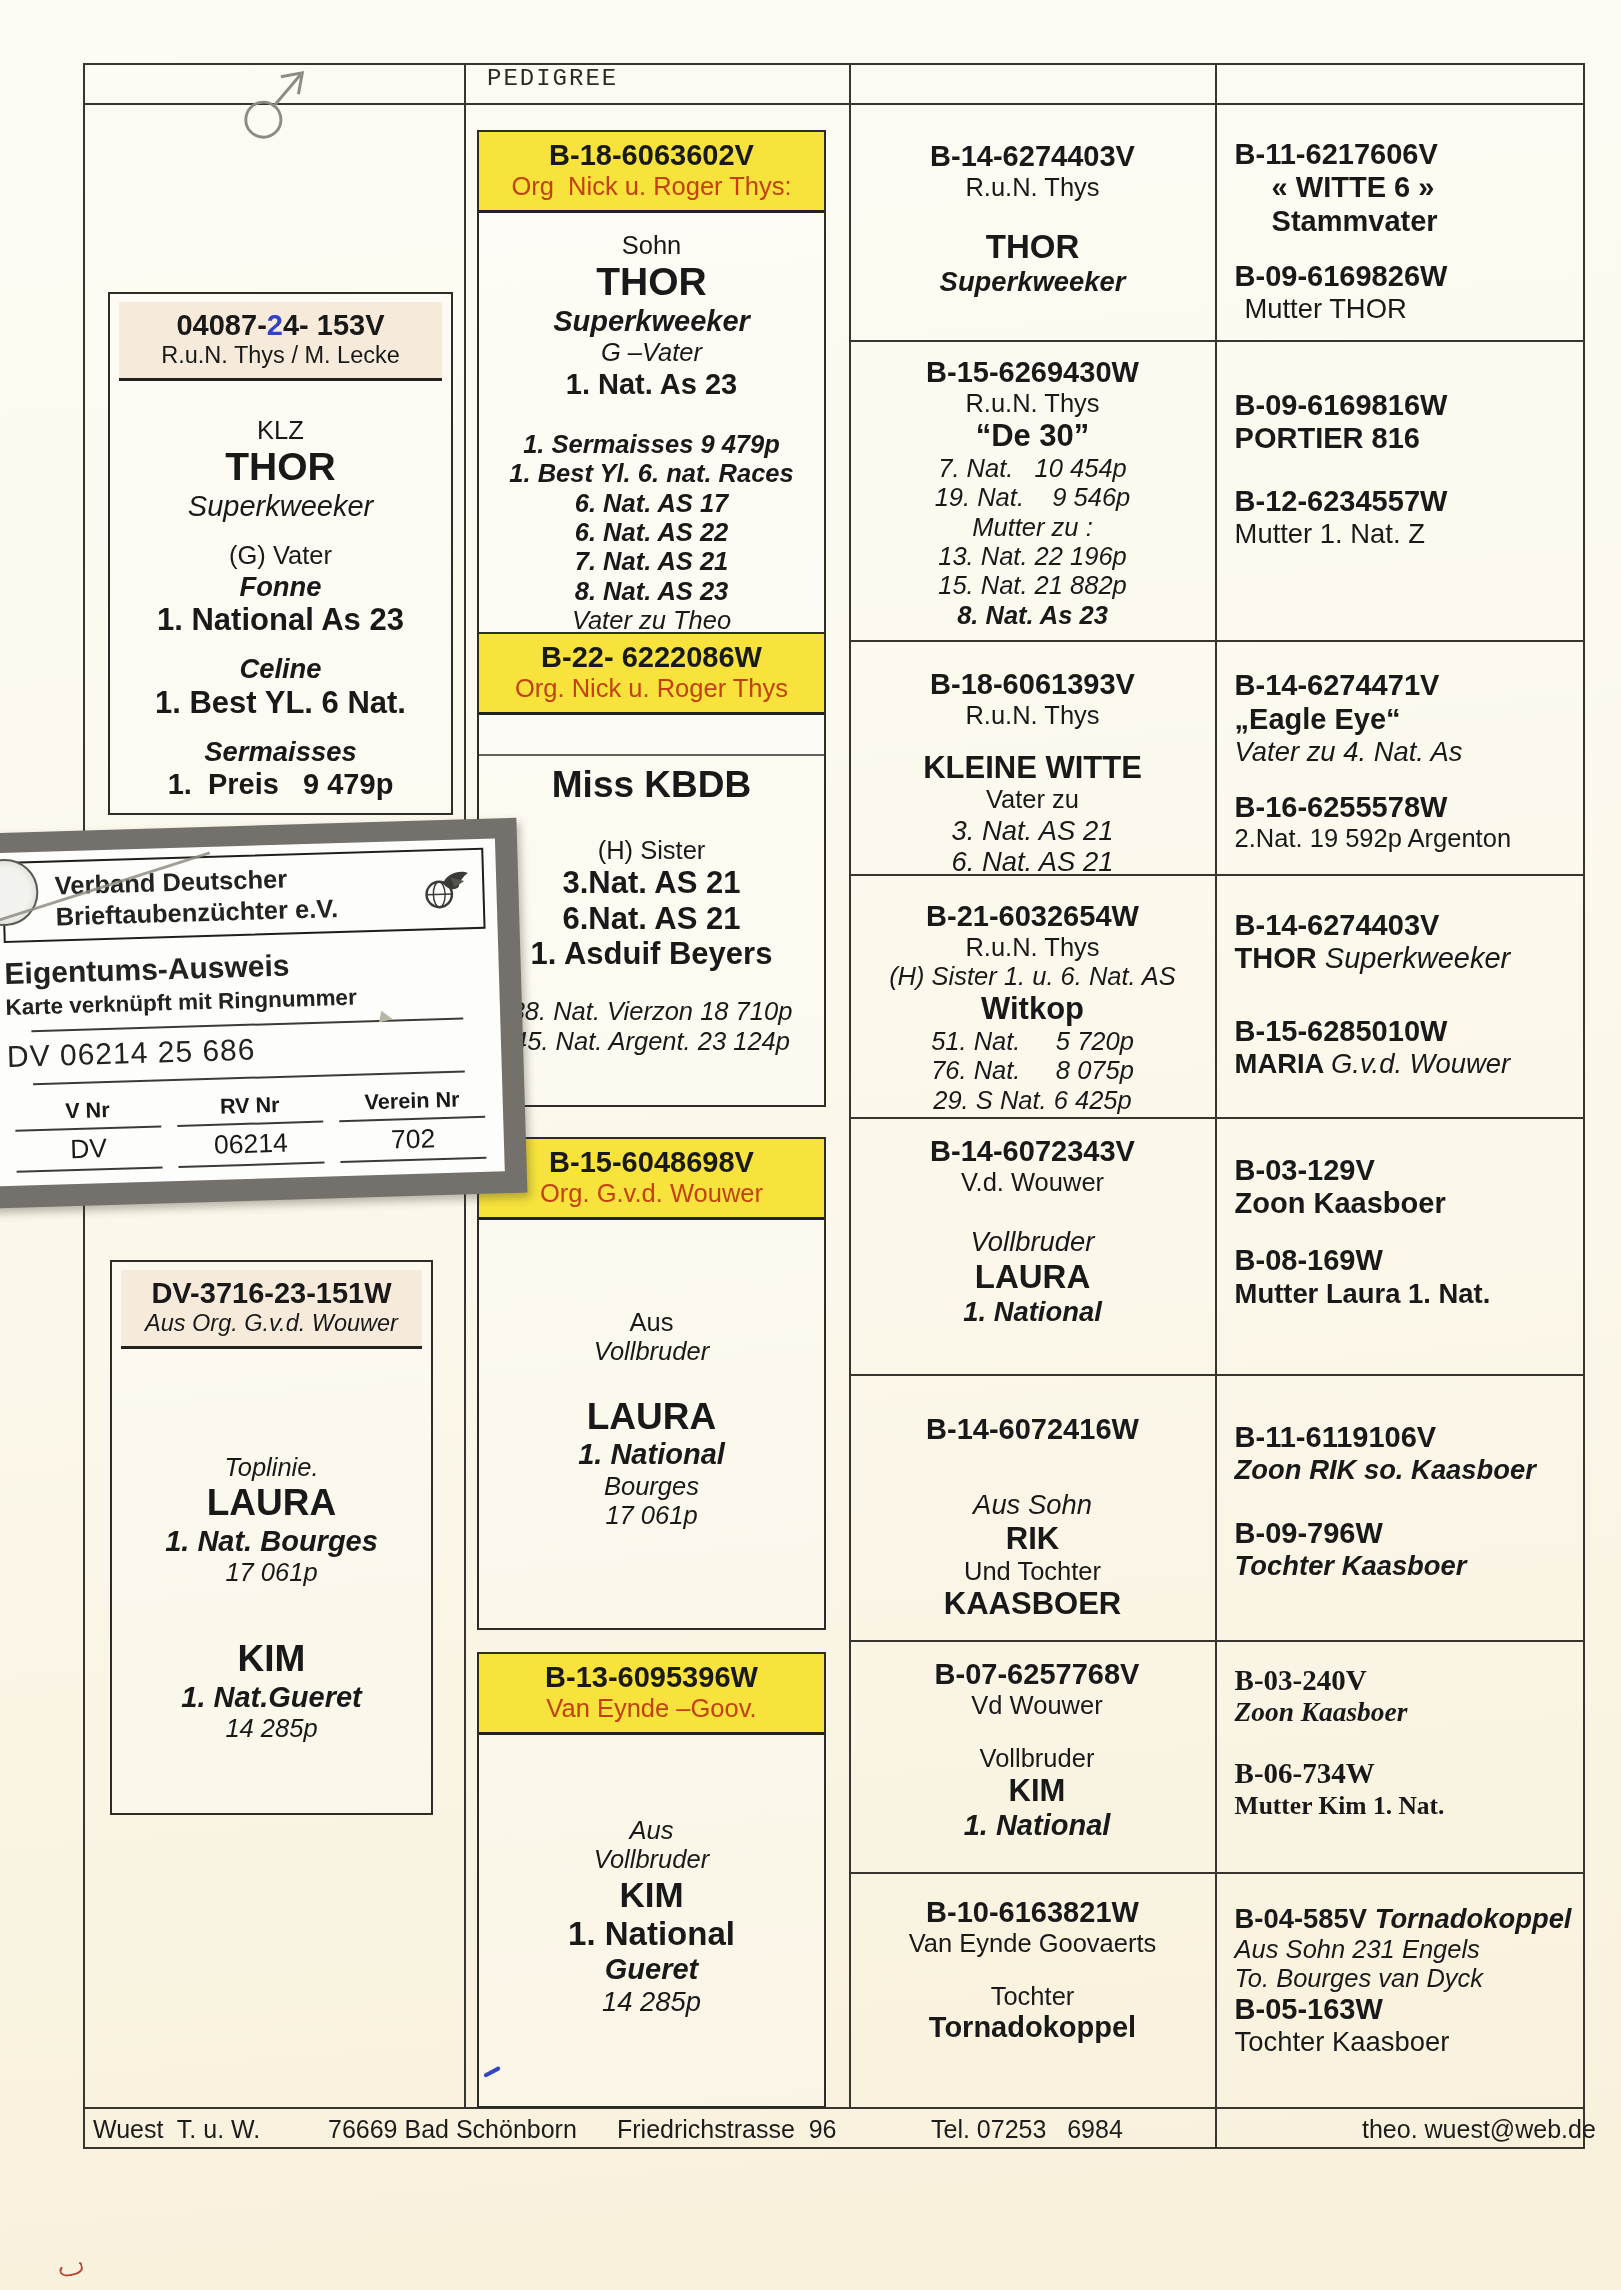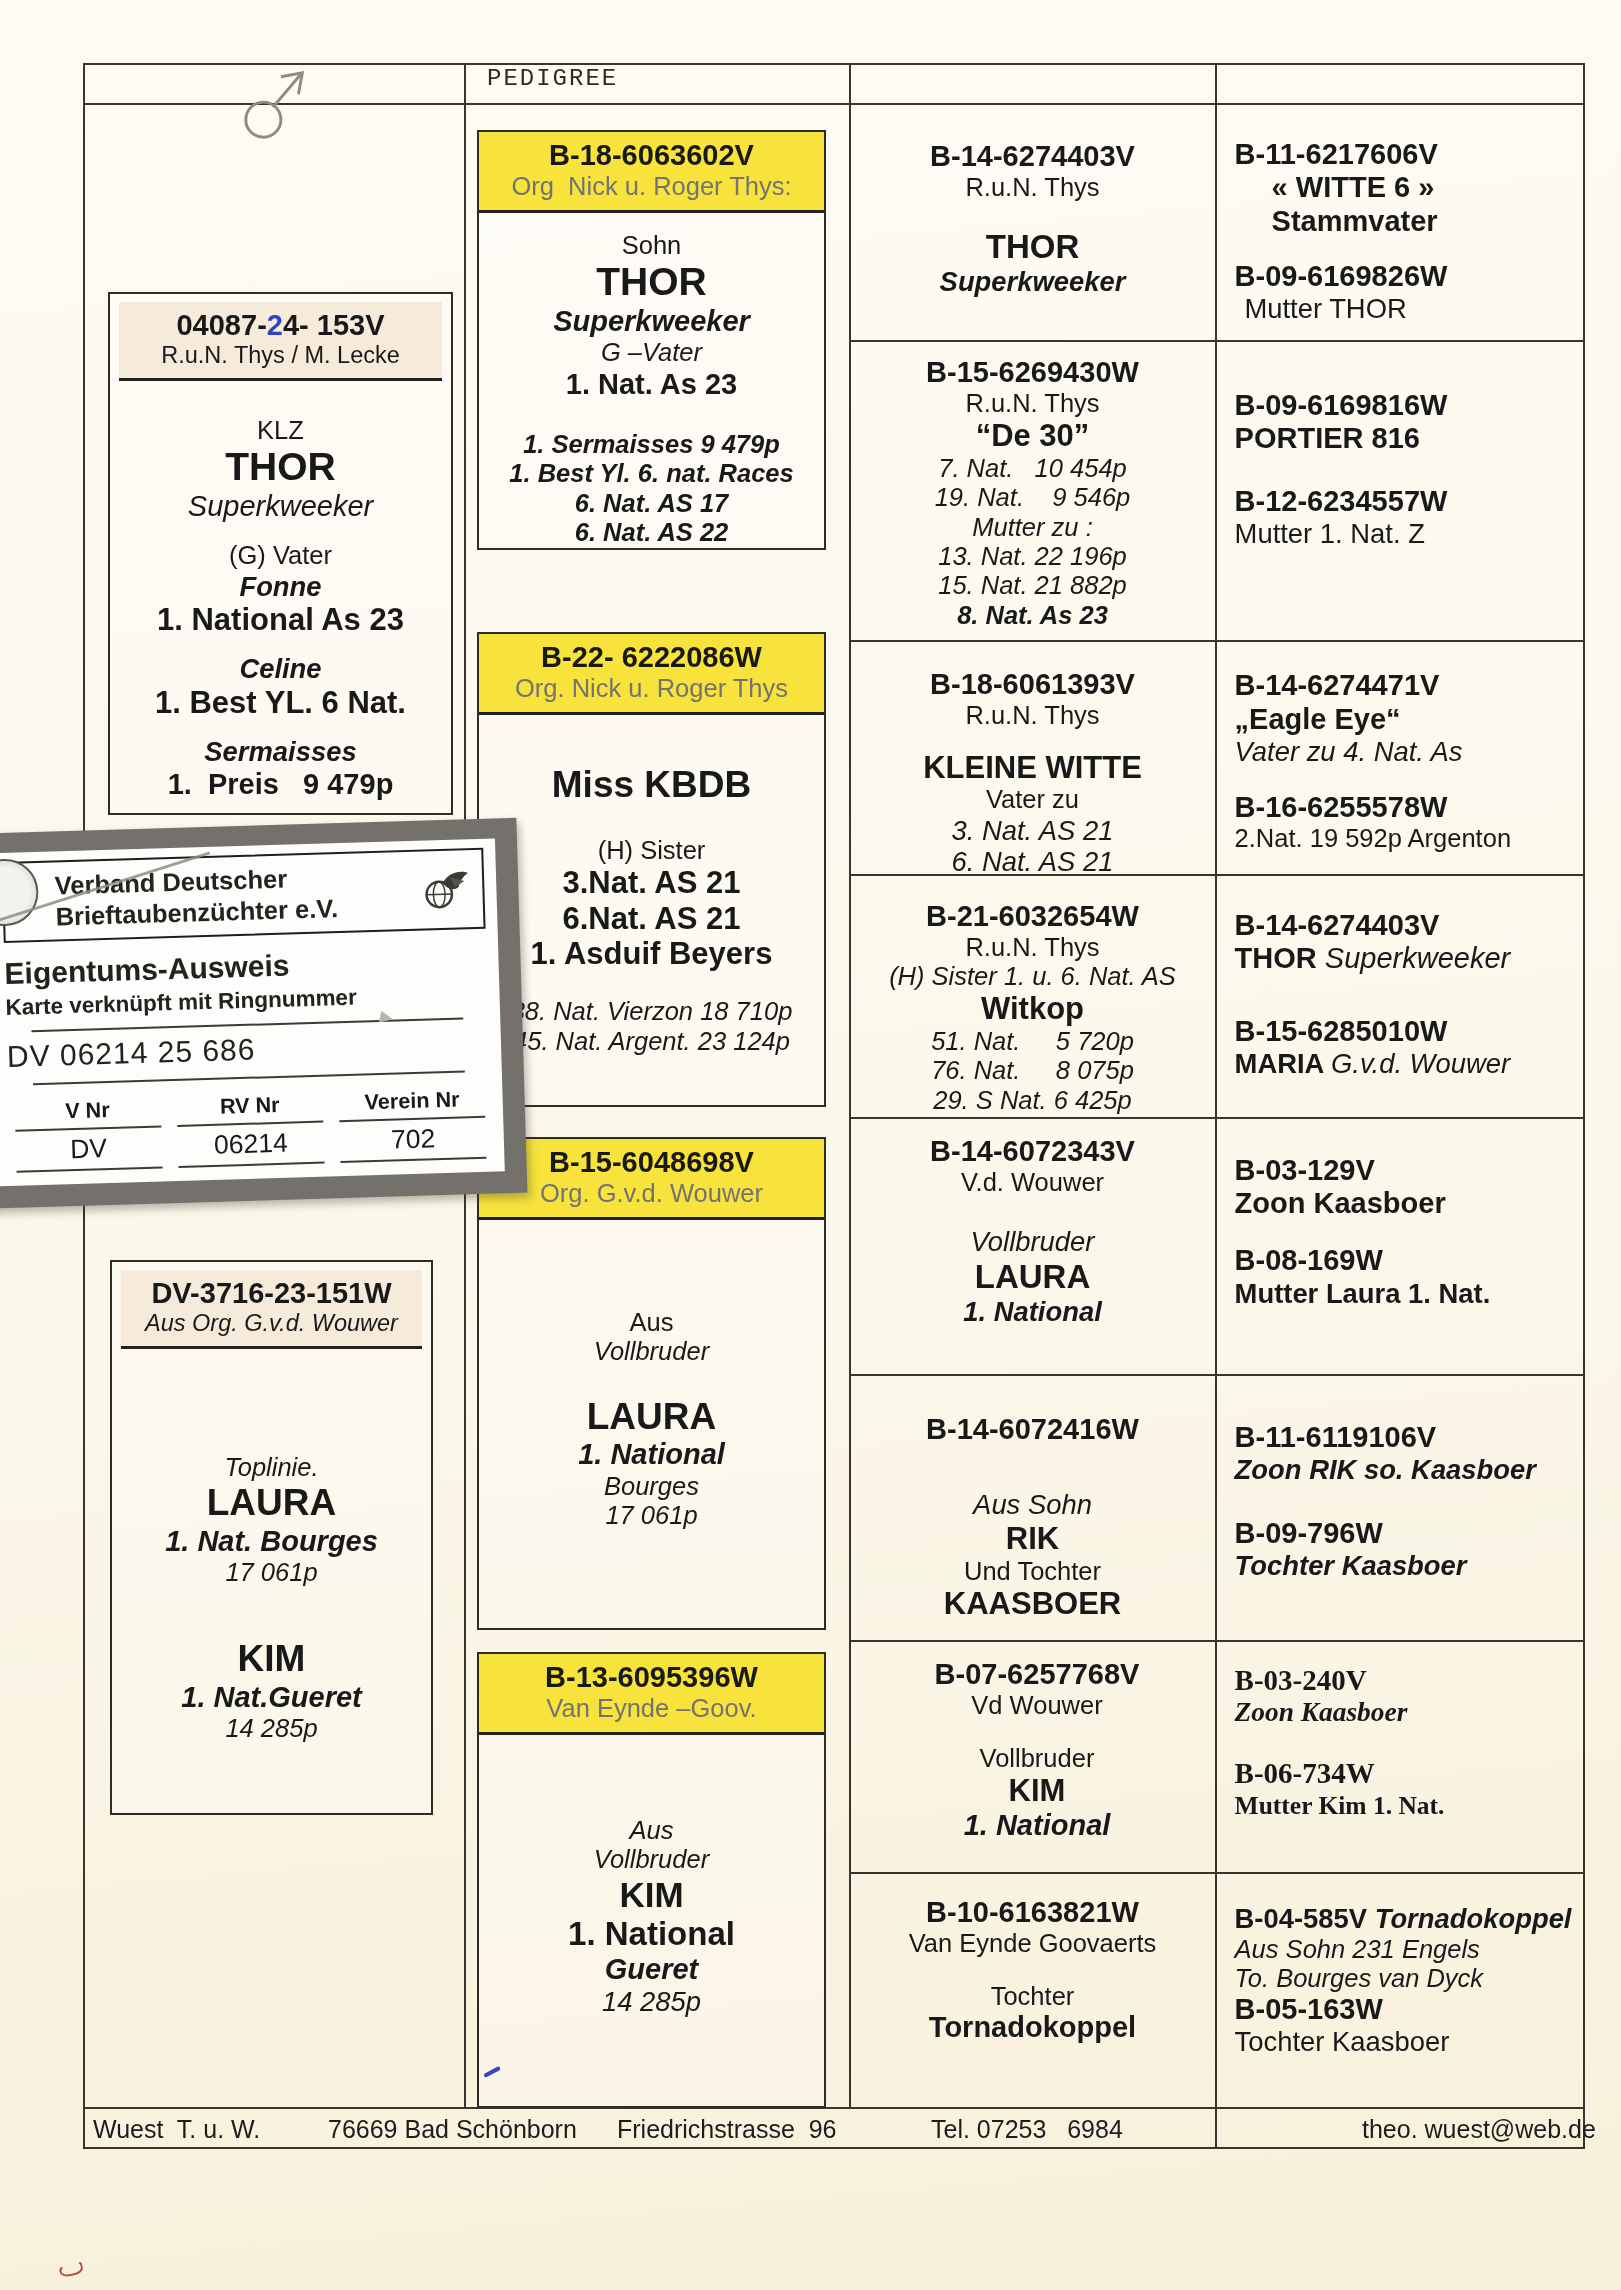--- a/index.html
+++ b/index.html
@@ -16,21 +16,21 @@
   .box-bd{padding-top:9.8px;}
   .cell{position:absolute;box-sizing:border-box;overflow:hidden;}
   .c3{text-align:center;}
   .c4{text-align:left;padding-left:17.6px;}
   .ln{line-height:1.15;white-space:pre;}
   .gap{width:100%;}
   .b{font-weight:bold;}
   .i{font-style:italic;}
   .bi{font-weight:bold;font-style:italic;}
   .blue{color:#2f43c4;}
-  .org{color:#737373;}
+  .org{color:#c2410c;}
   .ind{margin-left:37px;display:inline-block;}
   .ind2{margin-left:9.8px;display:inline-block;} .f24{font-size:23.5px;} .f26{font-size:25.5px;} .f28{font-size:27.4px;}
   .f30{font-size:29px;} .f32{font-size:31px;} .f34{font-size:33px;} .f36{font-size:35px;}
   .f38{font-size:37px;} .f40{font-size:39px;}
   #pedigree-title{
     position:absolute;left:487px;top:65px;font-family:Liberation Mono, monospace;
     font-size:24px;letter-spacing:2px;color:#2c2a24;
   }
   
   .fseg{position:absolute;top:2115px;font-size:25px;white-space:pre;color:#1c1c1c;}
@@ -122,21 +122,21 @@
         <div class="ln b f38"><span>LAURA</span></div>
         <div class="ln bi f30"><span>1. Nat. Bourges</span></div>
         <div class="ln i f26"><span>17 061p</span></div>
         <div class="gap" style="height: 51px;"></div>
         <div class="ln b f38"><span>KIM</span></div>
         <div class="ln bi f30"><span>1. Nat.Gueret</span></div>
         <div class="ln i f26"><span>14 285p</span></div>
       </div>
   </div>
 
-  <div class="box" style="left:477px;top:130px;width:349px;height:420px;">
+  <div class="box" style="left:477px;top:130px;width:349px;height:626px;">
     <div class="box-hd hd-yellow">
         <div class="ln b f30"><span>B-18-6063602V</span></div>
         <div class="ln f26 org"><span>Org  Nick u. Roger Thys:</span></div>
       </div>
     <div class="box-bd">
         <div class="gap" style="height: 7.8px;"></div>
         <div class="ln f26"><span>Sohn</span></div>
         <div class="ln b f40"><span>THOR</span></div>
         <div class="ln bi f30"><span>Superkweeker</span></div>
         <div class="ln i f26"><span>G –Vater</span></div>

